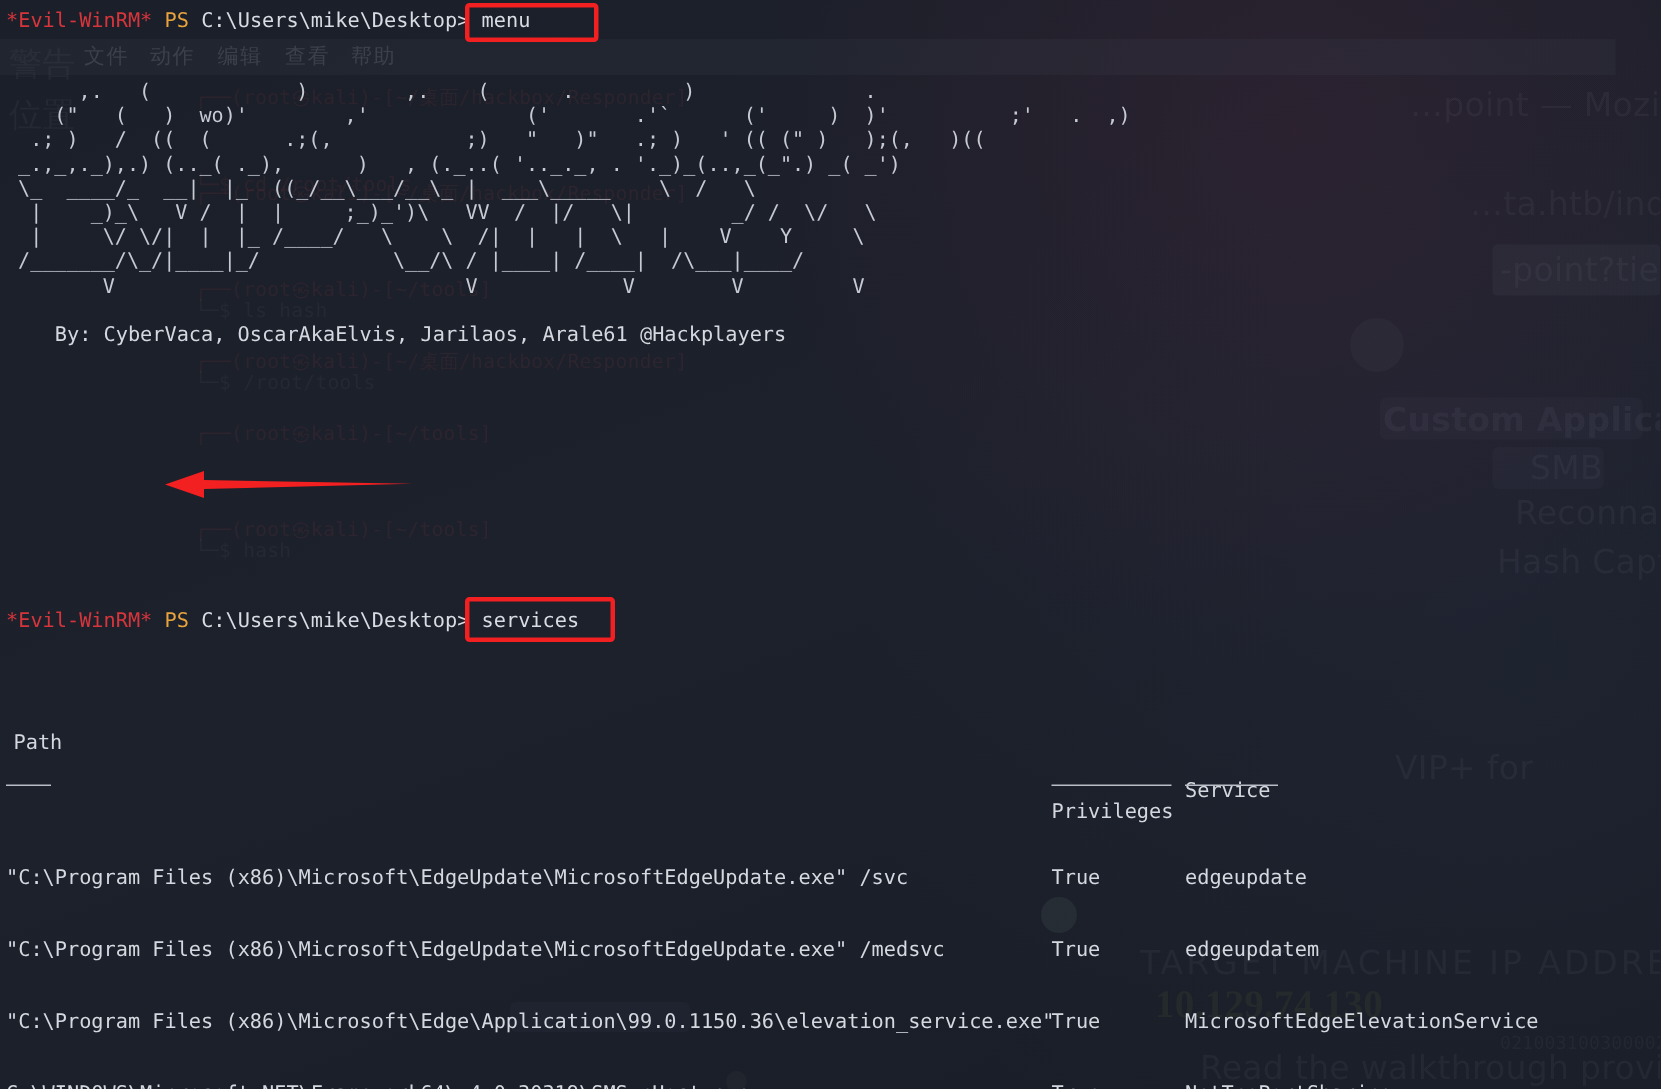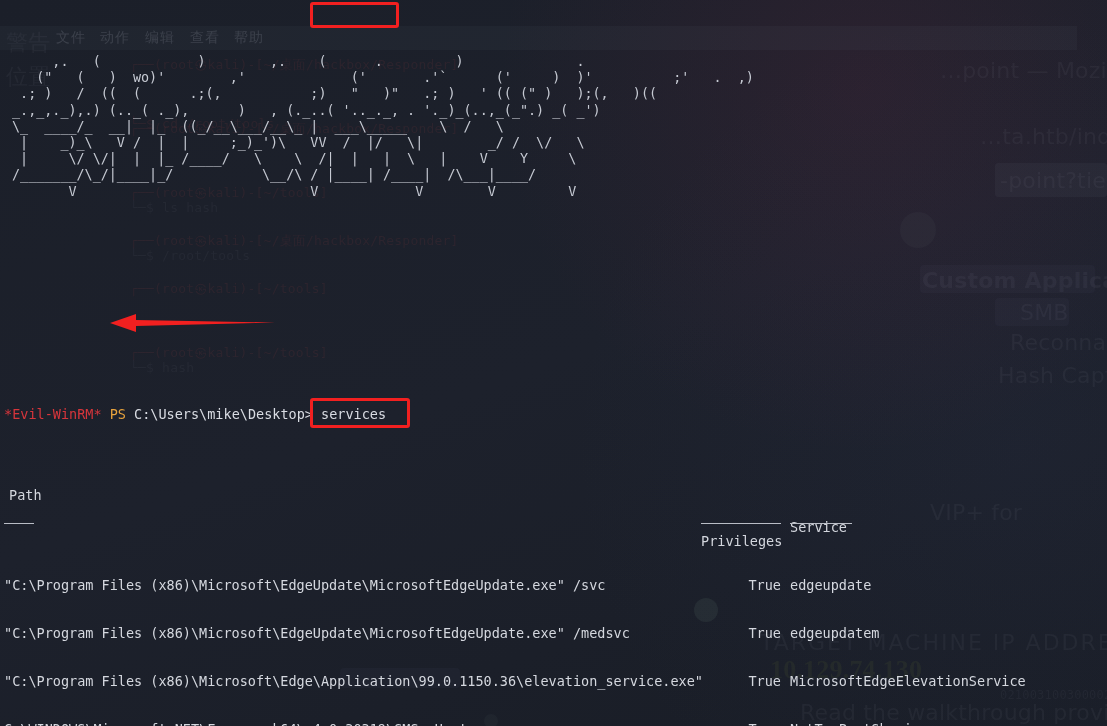--- a/index.html
+++ b/index.html
@@ -98,21 +98,21 @@
   .thead .h-path  { position:absolute; left:5px; }
   .thead .h-priv  { position:absolute; left:697px;margin-top:30px; }
   .thead .h-svc   { position:absolute; left:786px; }
   .trule { position:relative; height:10px; }
   .trule span { position:absolute; display:block; height:1px; background:#b9bdc6; top:4px;}
   .trule .r-path { left:0;   width:30px; }
   .trule .r-priv { left:697px; width:80px; }
   .trule .r-svc  { left:786px; width:62px; }
   .trow { position:relative; height:16px; color:#d5d8df; }
   .trow .c-path { position:absolute; left:0; }
-  .trow .c-priv { position:absolute; left:697px; width:80px; text-align:right; }
+  .trow .c-priv { position:absolute; left:697px; width:80px; text-align:left; }
   .trow .c-svc  { position:absolute; left:786px; }
 
   .cursor {
     display:inline-block; width:9px; height:14px;
     background:#e6e9ef; vertical-align:-2px;
   }
 
   
   .redbox {
     position:absolute;
@@ -178,33 +178,35 @@
     <div class="mi" style="left:56px;">文件</div>
     <div class="mi" style="left:100px;">动作</div>
     <div class="mi" style="left:145px;">编辑</div>
     <div class="mi" style="left:190px;">查看</div>
     <div class="mi" style="left:234px;">帮助</div>
   </div>
 
   <div id="term">
 
     
+    <div class="prompt-line" style="top:6px;"><span class="c-red">*Evil-WinRM*</span><span> </span><span class="c-orange">PS</span><span> </span><span class="c-white">C:\Users\mike\Desktop&gt;</span><span> </span><span class="c-white">menu</span></div>
 
     
     <div class="banner"><span>      ,.   (            )        ,.    (      .         )              .</span>
 <span>    ("   (   )  wo)'        ,'             ('       .'`      ('     )  )'          ;'   .  ,)</span>
 <span>  .; )   /  ((  (      .;(,           ;)   "   )"   .; )   ' (( (" )   );(,   )((</span>
 <span> _.,_,._),.) (.._( ._),      )   , (._..( '.._._, . '._)_(..,_(_".) _( _')</span>
 <span> \_  ____/_  __|  |_  ((_/__\___/__\_ |  ___\_____    \  /   \</span>
 <span>  |    _)_\   V /  |  |     ;_)_')\   VV  /  |/   \|        _/ /  \/   \</span>
 <span>  |     \/ \/|  |  |_ /____/   \    \  /|  |   |  \   |    V    Y     \</span>
 <span> /_______/\_/|____|_/           \__/\ / |____| /____|  /\___|____/</span>
 <span>        V                             V            V        V         V</span></div>
 
     
+    <div class="byline"><span style="display:inline-block;width:4ch;"></span><span>By: CyberVaca, OscarAkaElvis, Jarilaos, Arale61 @Hackplayers</span></div>
 
     
 
     
     <div class="prompt-line" style="top:406px;"><span class="c-red">*Evil-WinRM*</span><span> </span><span class="c-orange">PS</span><span> </span><span class="c-white">C:\Users\mike\Desktop&gt;</span><span> </span><span class="c-white">services</span></div>
 
     
     <div id="table">
       <div class="thead">
         <span class="h-path">Path</span>

